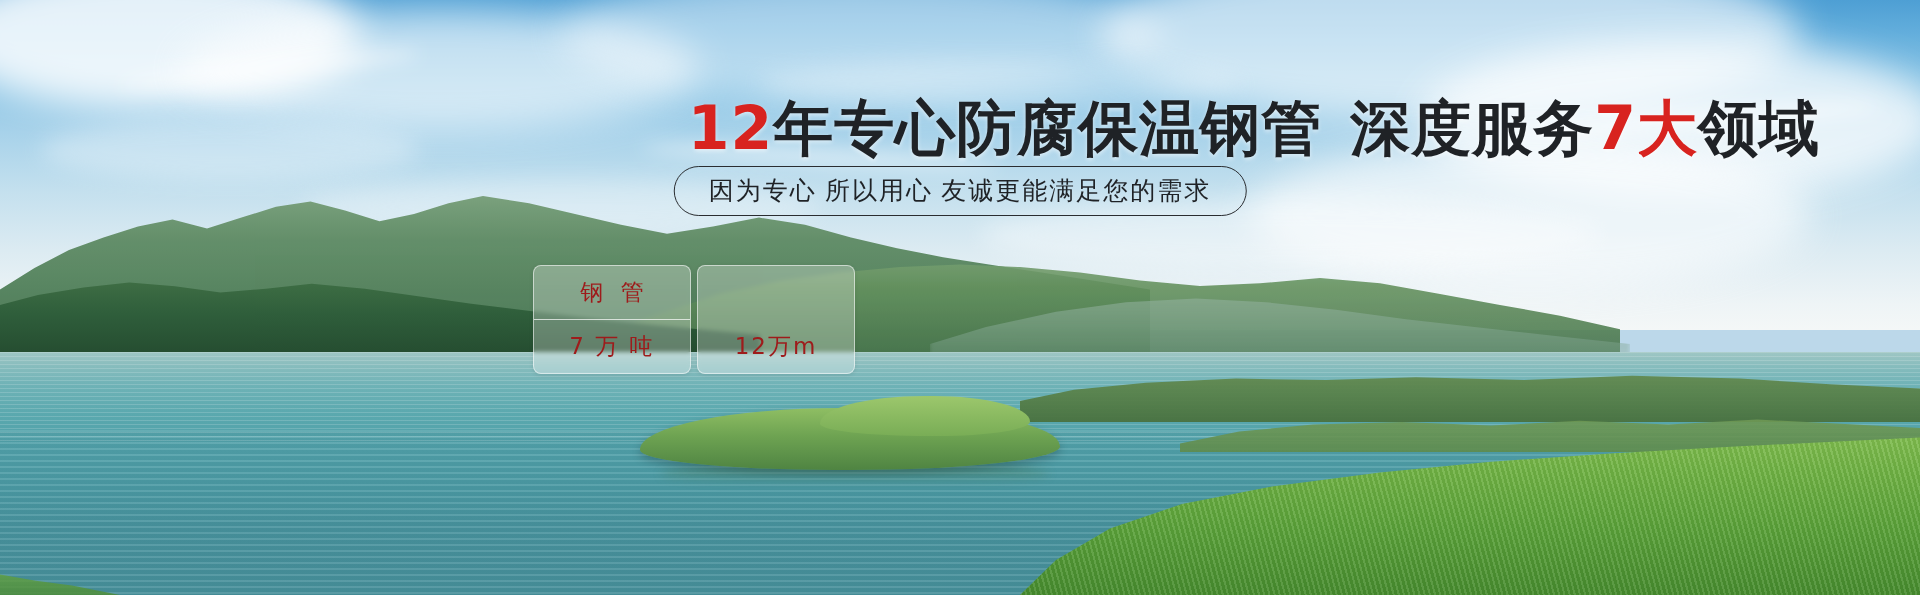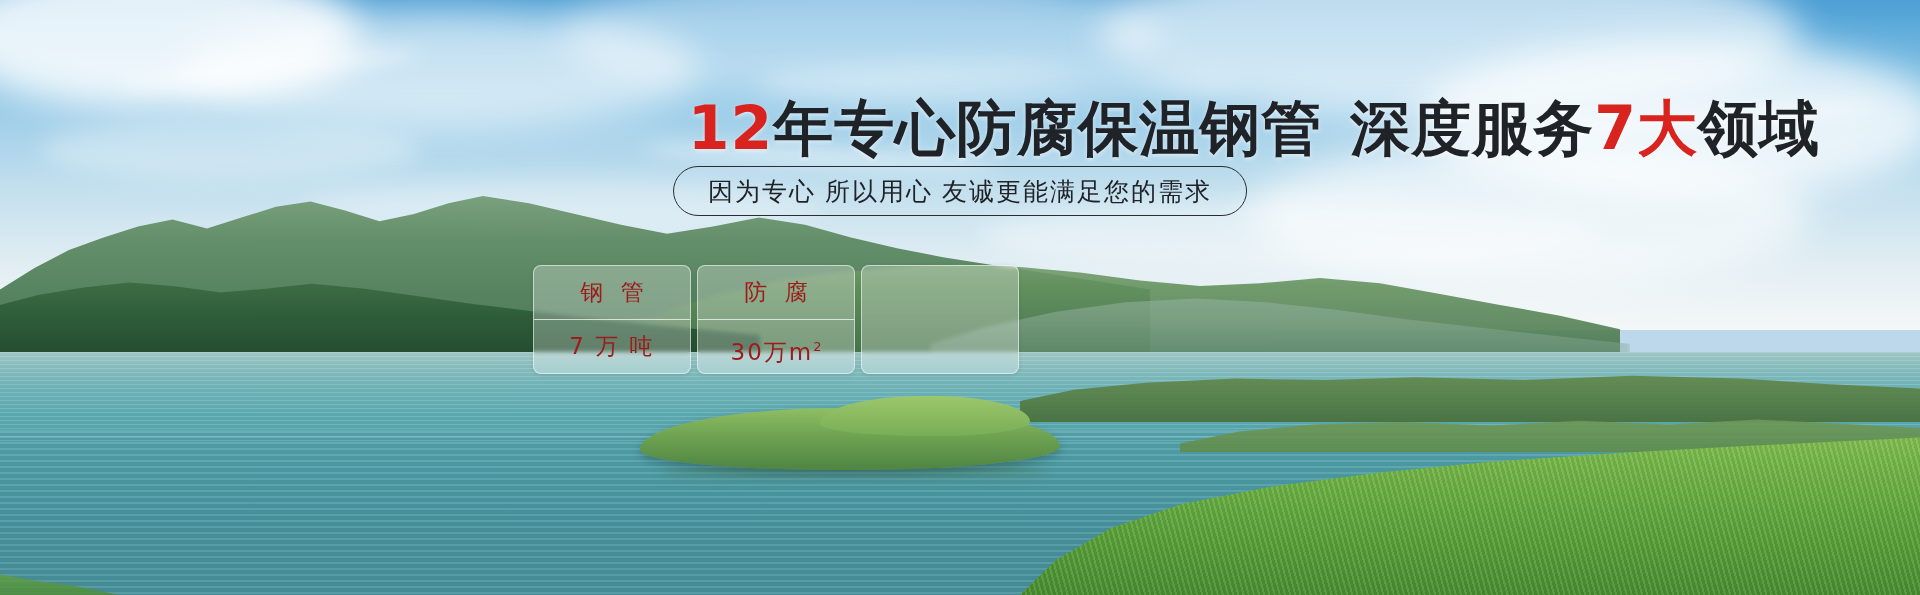--- a/index.html
+++ b/index.html
@@ -168,21 +168,21 @@
   .pill{
     position:absolute;left:50%;top:166px;transform:translateX(-50%);
     height:48px;line-height:48px;
     padding:0 34px;
     border:1.5px solid #2a2d31;
     border-radius:26px;
     color:#1f2226;
     font-size:25px;
     letter-spacing:2px;
     white-space:nowrap;
-    font-family:Liberation Sans, sans-serif;
+    font-family:Liberation Serif, serif;
   }
 
   
   .cards{
     position:absolute;left:533px;top:265px;
     display:flex;
     gap:6px;
   }
   .card{
     width:156px;height:107px;
@@ -263,23 +263,20 @@
 
   <div class="pill">因为专心 所以用心 友诚更能满足您的需求</div>
 
   <div class="cards">
 
     <div class="card">
       <div class="card-label">钢 管</div>
       <div class="card-value"><span>7 万 吨</span></div>
     </div>
 
+
     <div class="card">
-      <div class="card-label">防 腐</div>
-      <div class="card-value"><span>30万m</span><sup>2</sup></div>
+      <div class="card-value"><span>12万m</span></div>
     </div>
 
-    <div class="card">
-    </div>
-
   </div>
 
 </div>
 
 </body></html>

